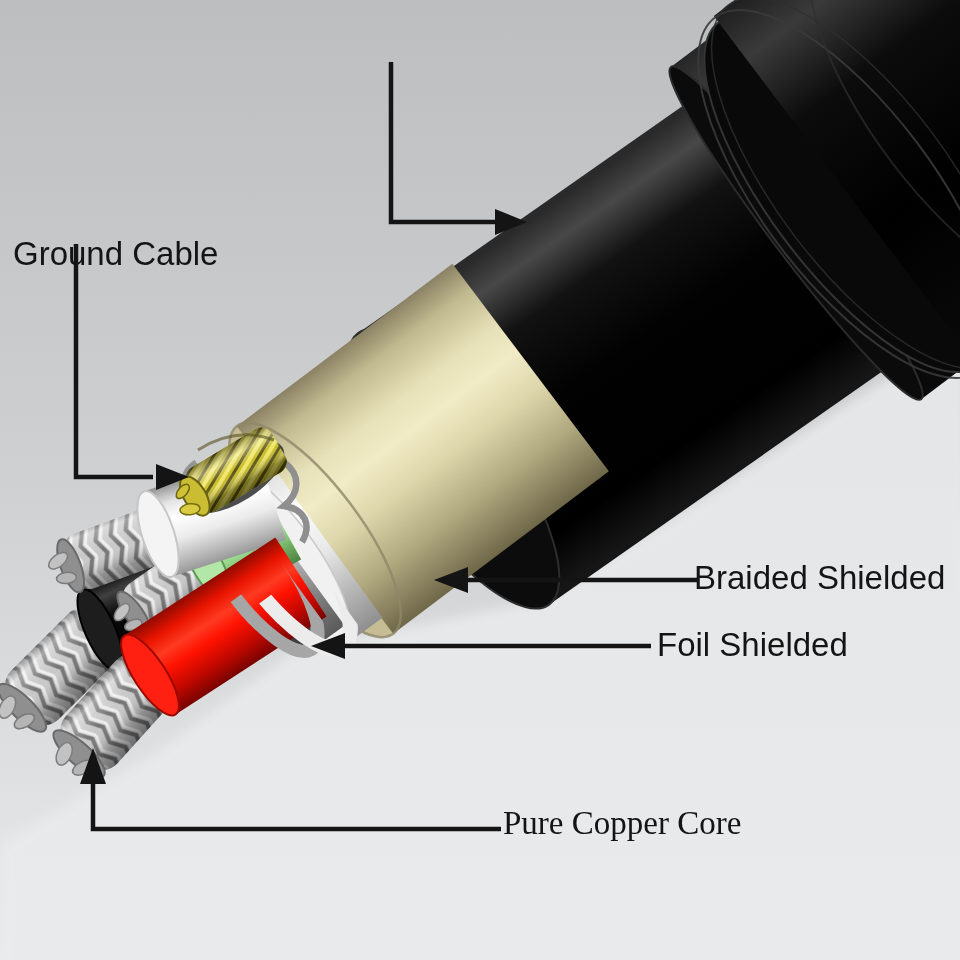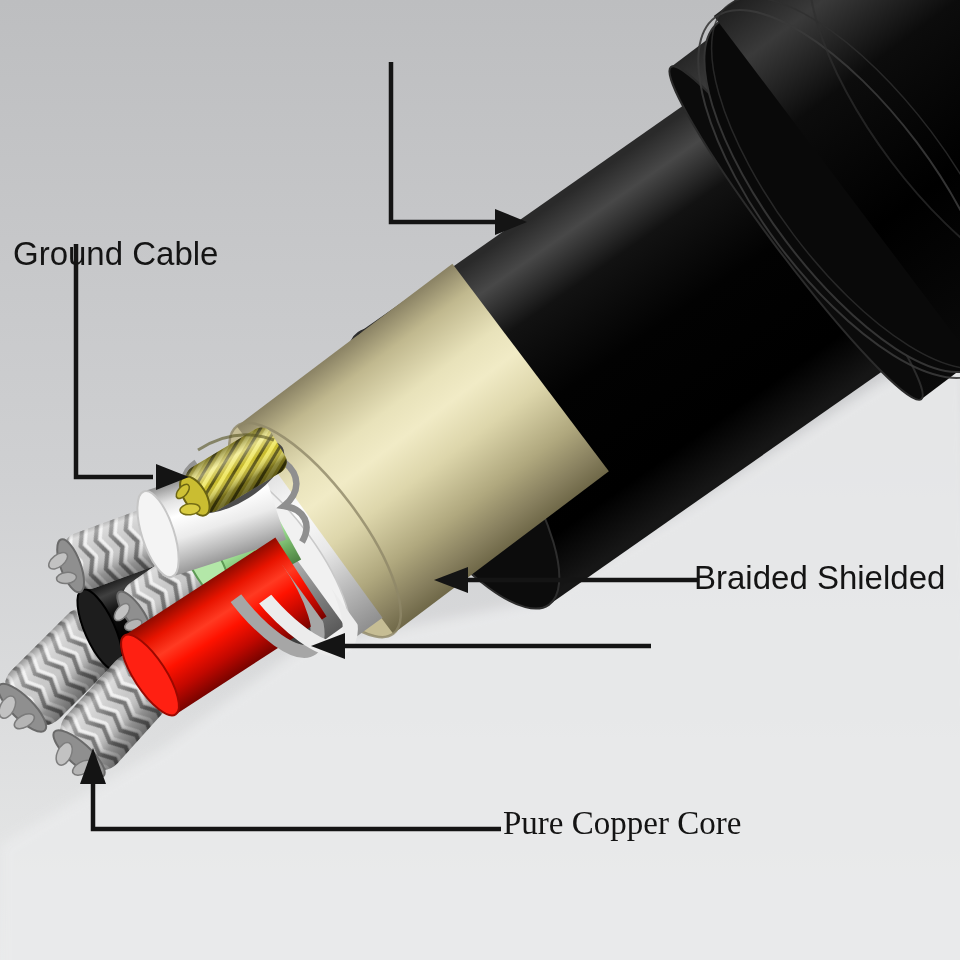--- a/index.html
+++ b/index.html
@@ -259,14 +259,15 @@
     <polygon points="434,580 468,567 468,593" fill="#141414" stroke="none"></polygon>
     <path d="M 651 646 L 344 646"></path>
     <polygon points="311,646 345,633 345,659" fill="#141414" stroke="none"></polygon>
     <path d="M 501 829 L 93 829 L 93 783"></path>
     <polygon points="93,748 80,784 106,784" fill="#141414" stroke="none"></polygon>
   </g>
 </svg>
 
   <div class="label label-ground">Ground Cable</div>
   <div class="label label-braided">Braided Shielded</div>
+  <div class="label label-foil">Foil Shielded</div>
   <div class="label label-copper">Pure Copper Core</div>
 </div>
 
 </body></html>

